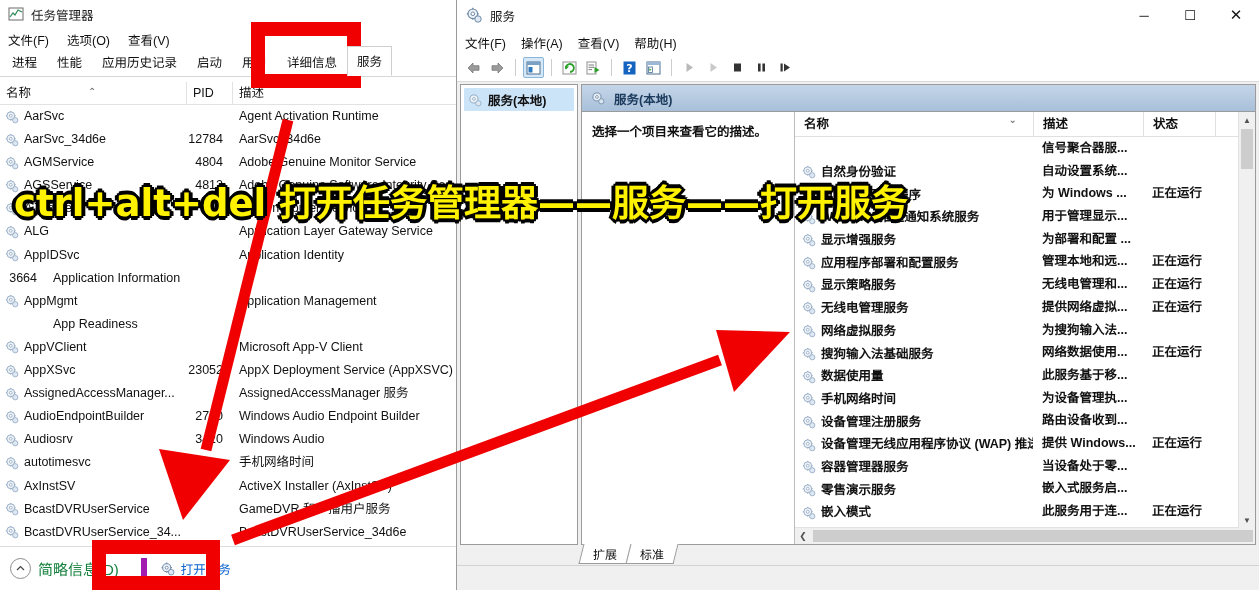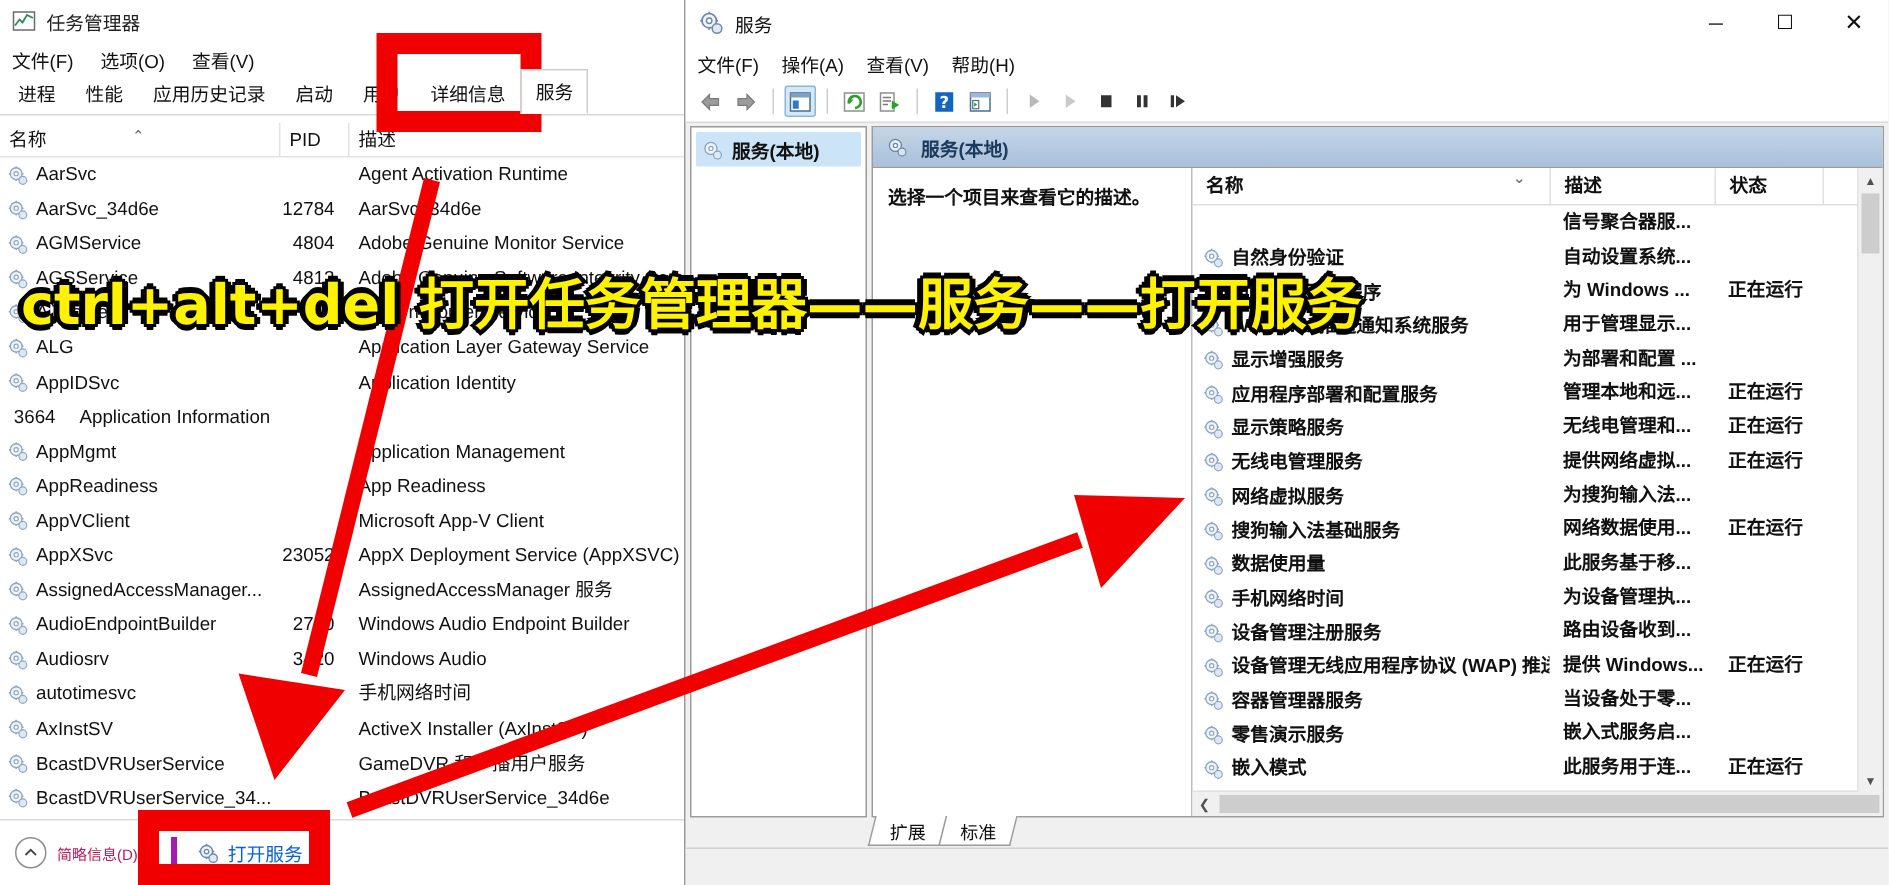--- a/index.html
+++ b/index.html
@@ -66,24 +66,24 @@
 
   .tm-statusbar{
     position:absolute;left:0;bottom:0;width:456px;height:43px;
     border-top:1px solid #dcdcdc;background:#fff;display:flex;align-items:center;
   }
   .tm-less{display:flex;align-items:center;gap:7px;padding-left:10px;}
   .tm-chev-circle{
     width:19px;height:19px;border:1px solid #8d8d8d;border-radius:50%;
     display:flex;align-items:center;justify-content:center;
   }
-  .tm-less-label{font-size:10px;color:#be185d;}
+  .tm-less-label{font-size:15px;color:#15803d;}
   .tm-openservices{
     display:flex;align-items:center;gap:6px;margin-left:22px;padding-left:14px;
-    border-left:4px solid #a21caf;height:22px;
+    border-left:6px solid #a21caf;height:22px;
   }
   .tm-openservices .lnk{color:#0b63ce;font-size:12.5px;}
 
   
   #services{
     position:absolute;left:456px;top:0;width:803px;height:590px;background:#f0f0f0;
     border-left:1px solid #9b9b9b;box-sizing:border-box;overflow:hidden;
   }
   .sv-titlebar{height:30px;display:flex;align-items:center;background:#fff;}
   .sv-title-icon{width:16px;height:16px;margin:0 8px 0 9px;flex:0 0 16px;}
@@ -384,36 +384,20 @@
                 </g>
                 <circle cx="11.7" cy="11.7" r="3" fill="#dde8f3" stroke="#8fa6c0" stroke-width="0.9"></circle>
               </svg>
             </span>
             <span>AppMgmt</span>
           </div>
           <div class="tm-cell c-pid"></div>
           <div class="tm-cell c-desc">Application Management</div>
         </div>
         <div class="tm-row">
-          <div class="tm-cell c-name">
-            <span class="svc-ico">
-              <svg width="14" height="14" viewBox="0 0 16 16">
-                <circle cx="6.6" cy="6.6" r="4.5" fill="#eef3f8" stroke="#8fa6c0" stroke-width="1"></circle>
-                <circle cx="6.6" cy="6.6" r="1.6" fill="#ffffff" stroke="#8fa6c0" stroke-width="0.9"></circle>
-                <g stroke="#8fa6c0" stroke-width="1.1">
-                  <line x1="6.6" y1="1" x2="6.6" y2="2.3"></line>
-                  <line x1="6.6" y1="10.9" x2="6.6" y2="12.2"></line>
-                  <line x1="1" y1="6.6" x2="2.3" y2="6.6"></line>
-                  <line x1="10.9" y1="6.6" x2="12.2" y2="6.6"></line>
-                </g>
-                <circle cx="11.7" cy="11.7" r="3" fill="#dde8f3" stroke="#8fa6c0" stroke-width="0.9"></circle>
-              </svg>
-            </span>
-            <span>AppReadiness</span>
-          </div>
           <div class="tm-cell c-pid"></div>
           <div class="tm-cell c-desc">App Readiness</div>
         </div>
         <div class="tm-row">
           <div class="tm-cell c-name">
             <span class="svc-ico">
               <svg width="14" height="14" viewBox="0 0 16 16">
                 <circle cx="6.6" cy="6.6" r="4.5" fill="#eef3f8" stroke="#8fa6c0" stroke-width="1"></circle>
                 <circle cx="6.6" cy="6.6" r="1.6" fill="#ffffff" stroke="#8fa6c0" stroke-width="0.9"></circle>
                 <g stroke="#8fa6c0" stroke-width="1.1">

